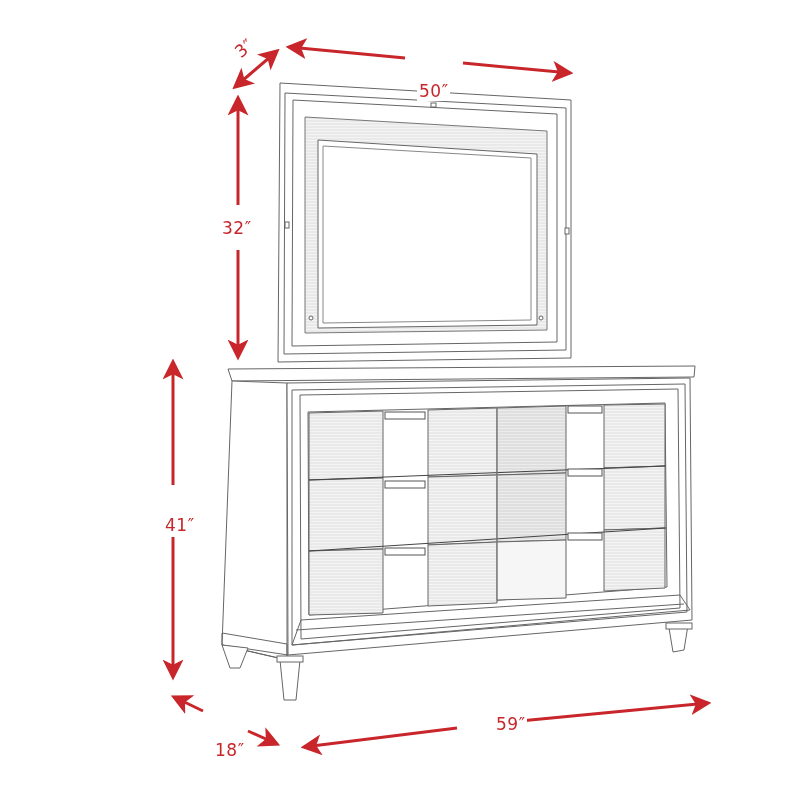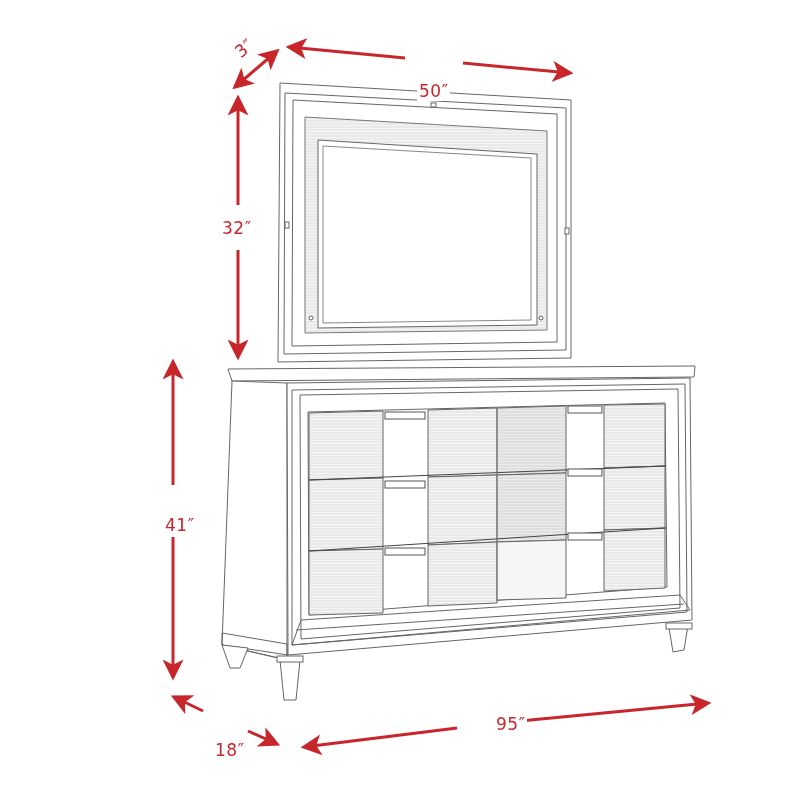--- a/index.html
+++ b/index.html
@@ -114,13 +114,13 @@
     <line x1="304" y1="747" x2="457" y2="728" marker-start="url(#ah)"></line>
     <line x1="520" y1="721" x2="708" y2="703" marker-end="url(#ah)"></line>
   </g>
 </svg>
 
 <div class="dim-label" style="left:233px; top:38px; transform:rotate(-40deg);">3″</div>
 <div class="dim-label" style="left:417px; top:50px;margin-top:31px;">50″</div>
 <div class="dim-label" style="left:220px; top:218px;">32″</div>
 <div class="dim-label" style="left:163px; top:503px;margin-top:12px;">41″</div>
 <div class="dim-label" style="left:213px; top:740px;text-align:right;">18″</div>
-<div class="dim-label" style="left:494px; top:714px;">95″</div>
+<div class="dim-label" style="left:494px; top:714px;">59″</div>
 
 </body></html>

